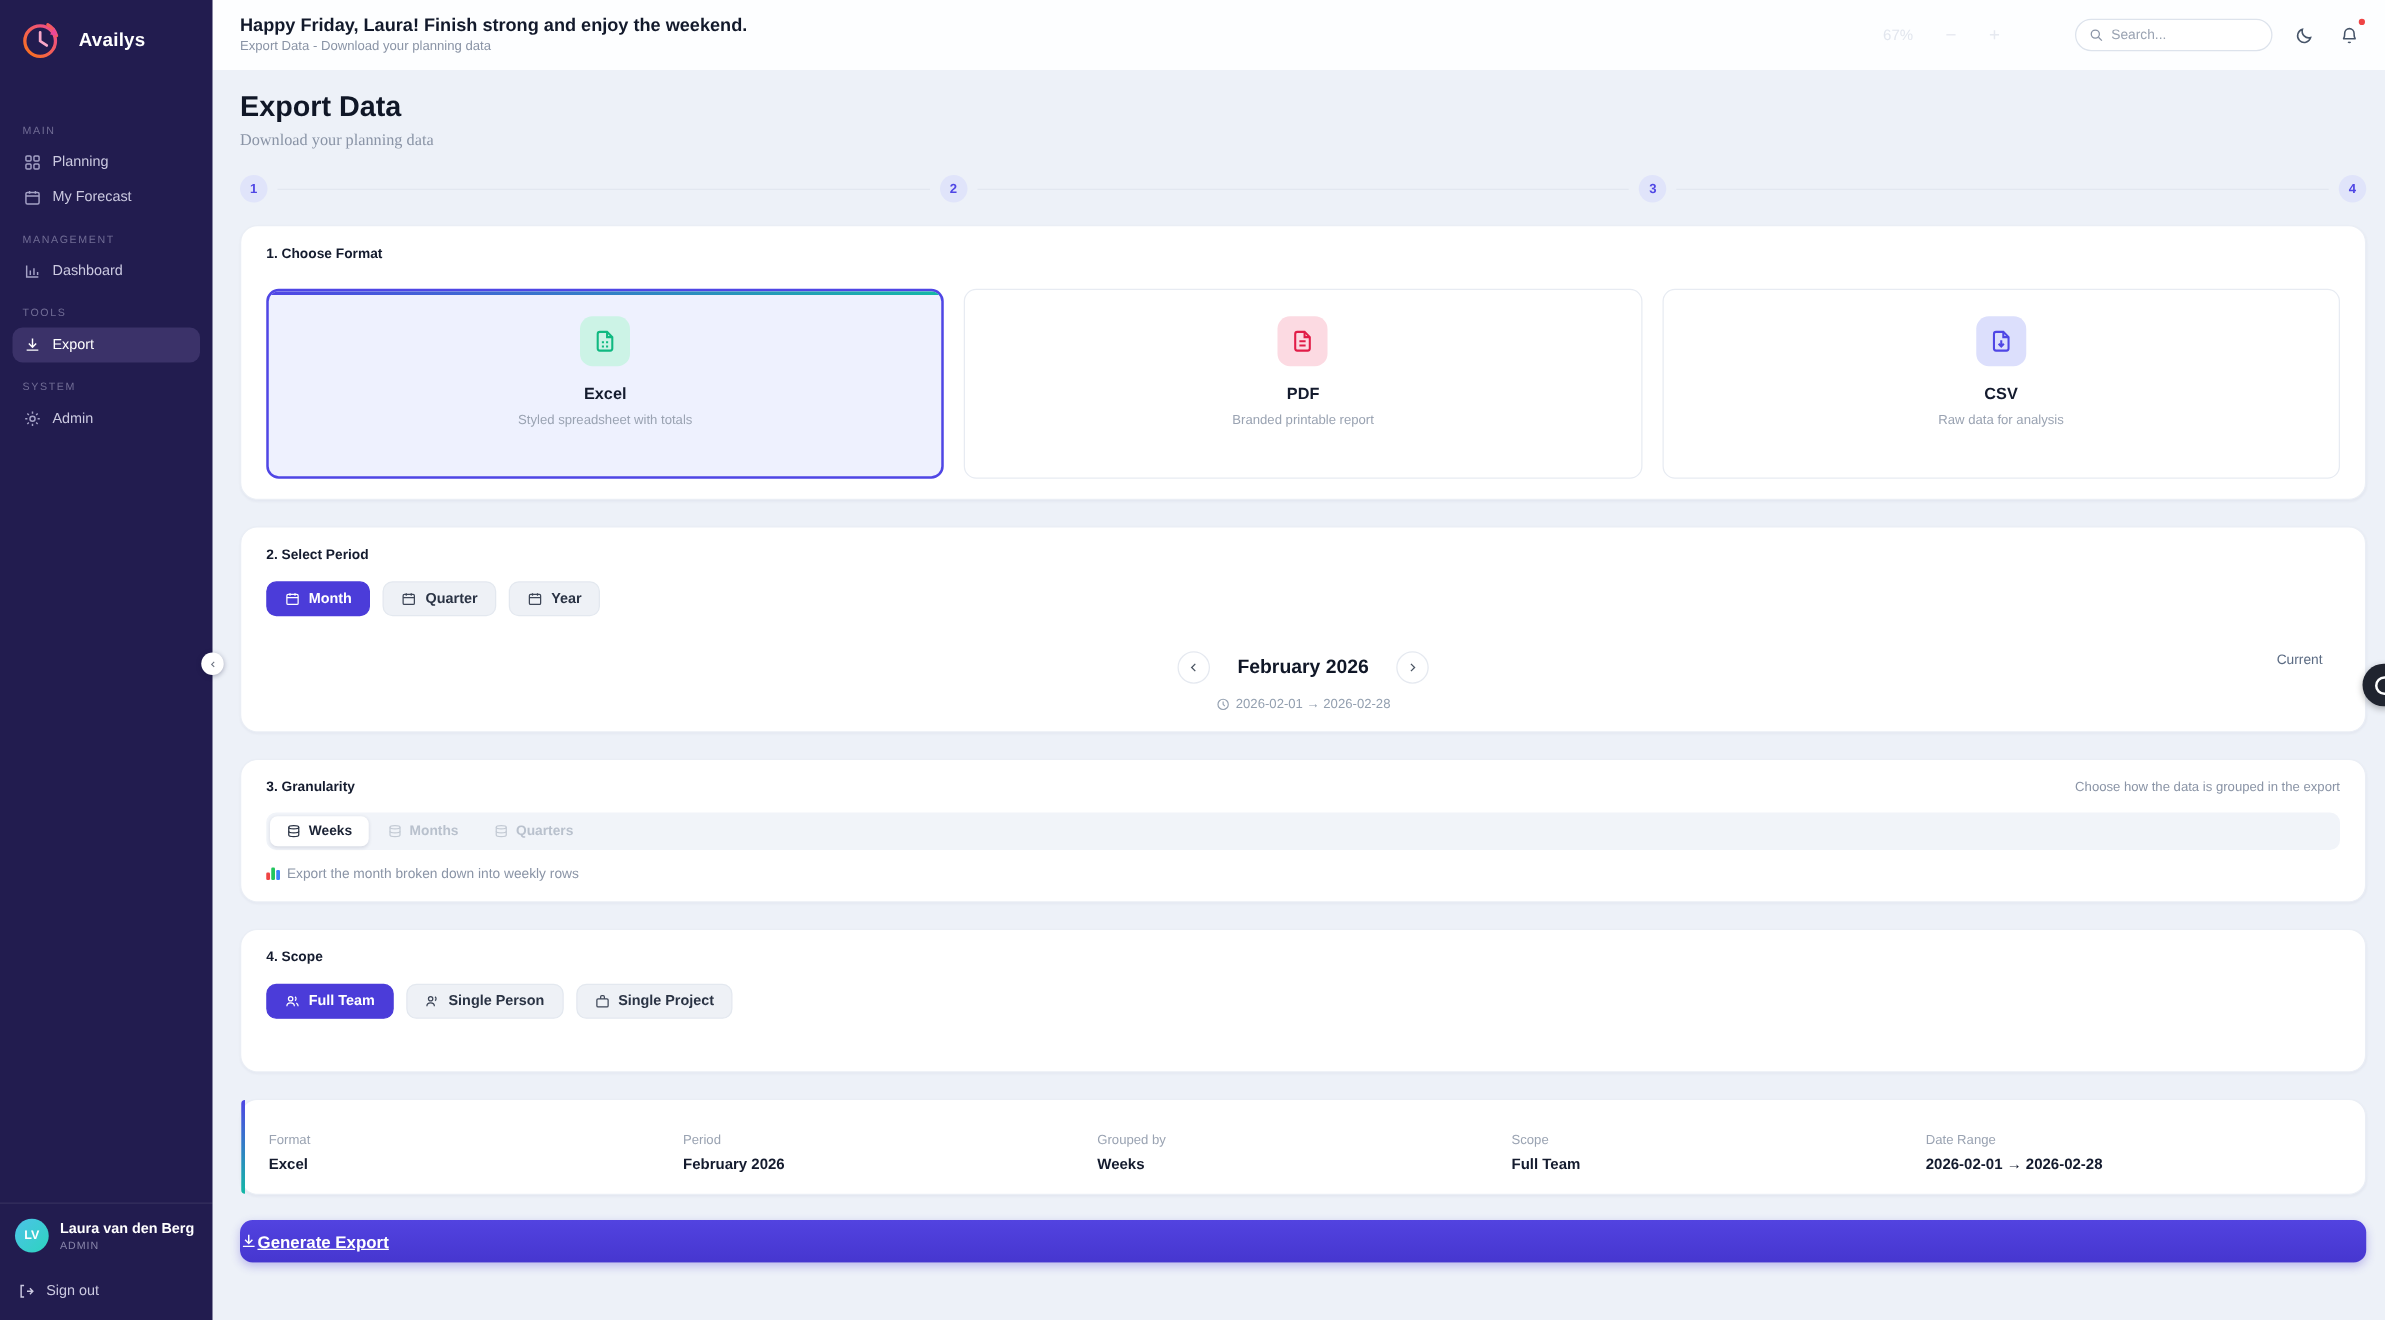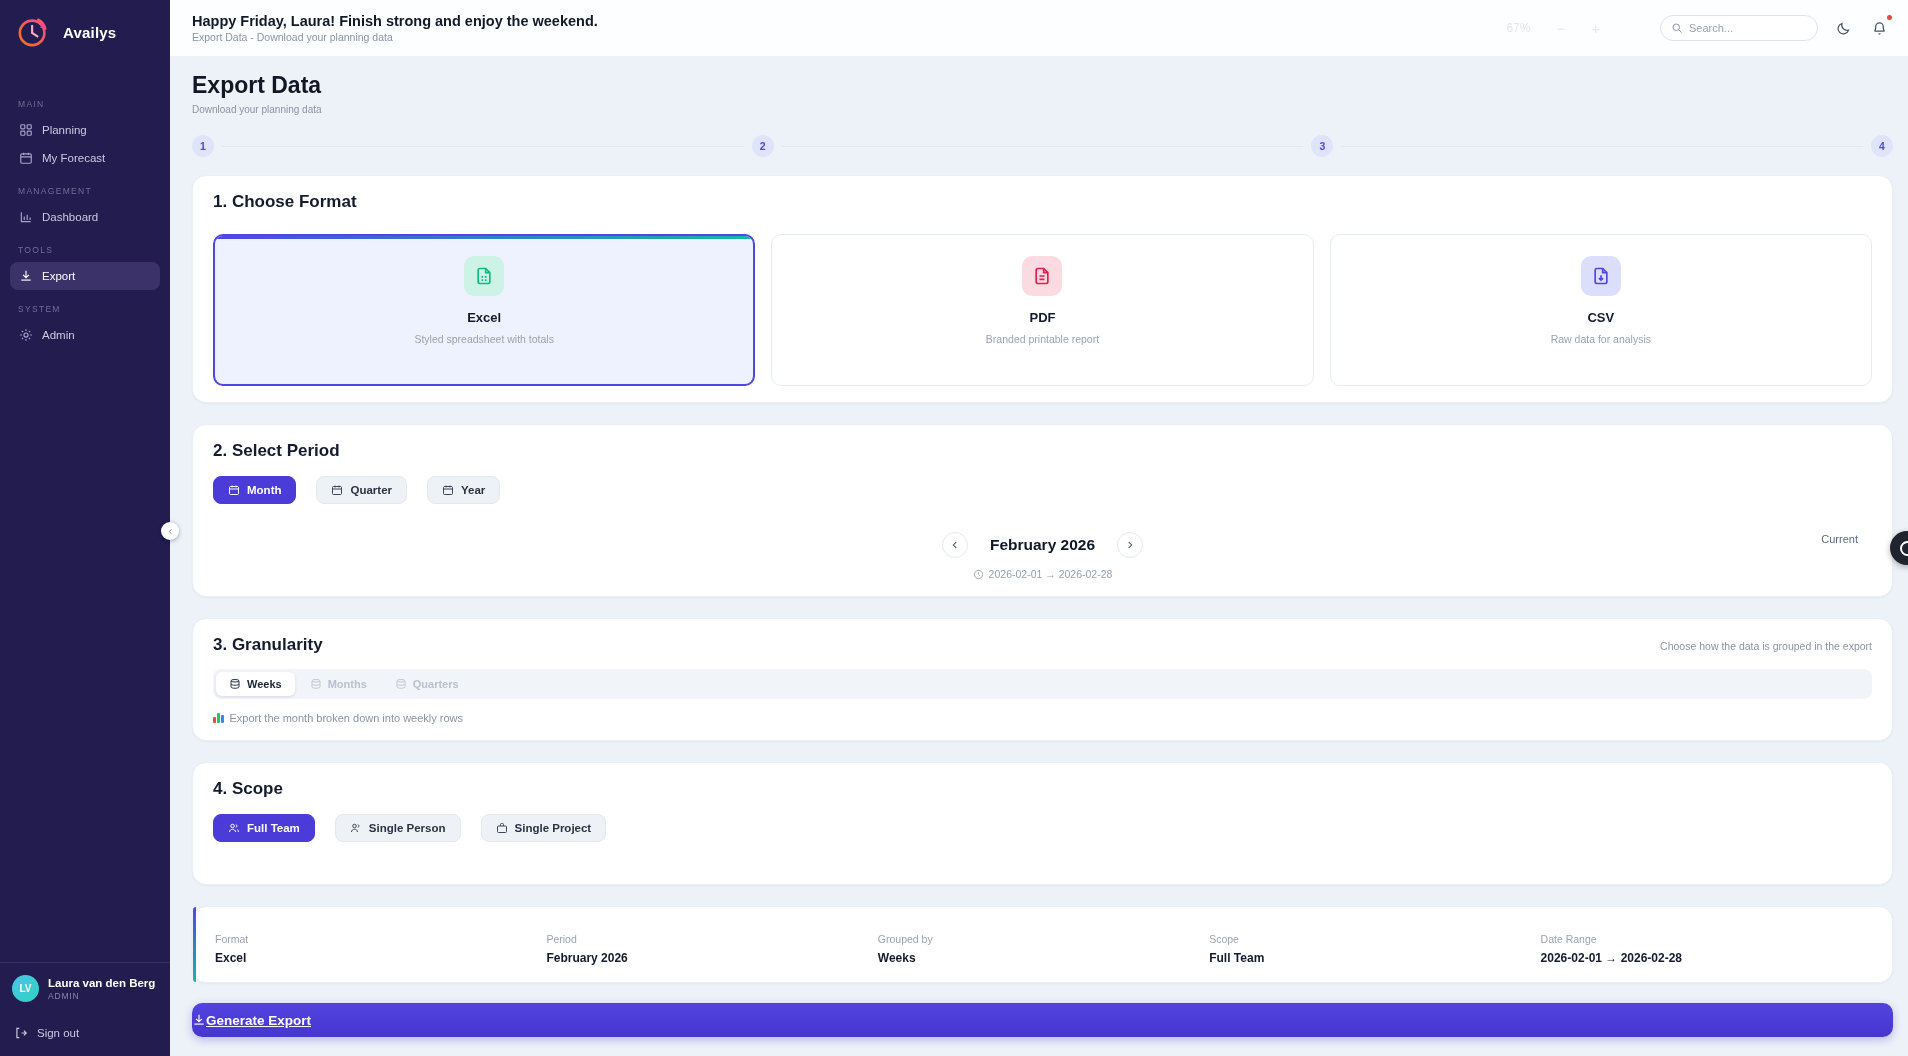--- a/index.html
+++ b/index.html
@@ -35,43 +35,43 @@
   .zoom-ghost { display:flex; align-items:center; gap:26px; color:#e2e6ee; font-size:12px; margin-right:46px; user-select:none; }
   .zoom-ghost .zg-btn { font-size:15px; color:#e6e9f0; }
   .search-pill { display:flex; align-items:center; gap:6px; width:158px; height:26px; border:1px solid #dde3ec; border-radius:999px; background:#fff; padding:0 10px; }
   .search-pill input { border:none; outline:none; width:110px; font-size:11px; color:#4b5563; background:transparent; font-family:inherit; }
   .search-pill input::placeholder { color:#9aa3b2; }
   .icon-btn { width:22px; height:22px; display:flex; align-items:center; justify-content:center; position:relative; cursor:pointer; }
   .bell-dot { position:absolute; top:-2px; right:-2px; width:5px; height:5px; border-radius:50%; background:#ef4444; }
 
   .content { padding:16px 15px 0 22px; flex:1; }
   .page-title { font-size:23px; font-weight:bold; color:#101727; }
-  .page-sub { font-size:10px; color:#8a94a6; margin-top:5px; }
+  .page-sub { font-size:13px; color:#8a94a6; margin-top:5px;font-family:Liberation Serif, serif; }
 
   .steps { display:flex; align-items:center; margin:20px 0 18px 0; }
   .step-circle { width:22px; height:22px; min-width:22px; border-radius:50%; background:#e0e4fa; color:#4f46e5; font-size:10.5px; font-weight:bold; display:flex; align-items:center; justify-content:center; }
   .step-line { flex:1; height:1px; background:#e2e7f0; margin:0 8px; }
 
   .card { background:#fff; border:1px solid #eaeef5; border-radius:14px; box-shadow:0 1px 2px rgba(25,35,70,.04); padding:16px 20px; margin-bottom:21px; }
-  .card-heading { font-size:17px; font-weight:bold; color:#141b2e; }
+  .card-heading { font-size:11px; font-weight:bold; color:#141b2e; }
 
   
   .format-grid { display:grid; grid-template-columns:repeat(3,1fr); gap:16px; margin-top:22px; }
   .format-card { position:relative; border:1px solid #e7ebf2; border-radius:10px; background:#fff; text-align:center; padding:21px 10px 40px 10px; cursor:pointer; overflow:hidden; }
   .format-card.selected { border:2px solid #4f46e5; background:#eef1fe; padding:20px 9px 23px 9px; }
   .format-card.selected::before { content:""; position:absolute; top:0; left:0; right:0; height:3px; background:linear-gradient(90deg,#4f46e5,#14b8a6); }
   .format-icon-tile { width:40px; height:40px; border-radius:10px; margin:0 auto; display:flex; align-items:center; justify-content:center; }
   .tile-excel { background:#ccf3e6; }
   .tile-pdf { background:#fcdae2; }
   .tile-csv { background:#dcdffc; }
   .format-name { font-size:13px; font-weight:bold; margin-top:14px; color:#141b2e; }
   .format-desc { font-size:10.5px; color:#9aa3b2; margin-top:8px; }
 
   
-  .pill-row { display:flex; gap:20px; margin-top:15px; }
+  .pill-row { display:flex; gap:10px; margin-top:15px; }
   .pill-btn { display:flex; align-items:center; gap:7px; padding:7px 14px; border-radius:8px; background:#eef1f6; border:1px solid #e3e8ef; color:#2a3344; font-size:11.5px; font-weight:bold; cursor:pointer; }
   .pill-btn svg { stroke:#3d4657; }
   .pill-btn.active { background:#4b3cd9; border-color:#4b3cd9; color:#fff; }
   .pill-btn.active svg { stroke:#fff; }
 
   
   .month-nav { position:relative; margin-top:28px; display:flex; align-items:center; justify-content:center; gap:22px; }
   .chev-btn { width:26px; height:26px; border-radius:50%; background:#fff; border:1px solid #e5e9f0; display:flex; align-items:center; justify-content:center; cursor:pointer; }
   .month-label { font-size:15.5px; font-weight:bold; color:#101727; }
   .current-label { position:absolute; right:14px; top:1px; font-size:11px; color:#5b6b83; }

